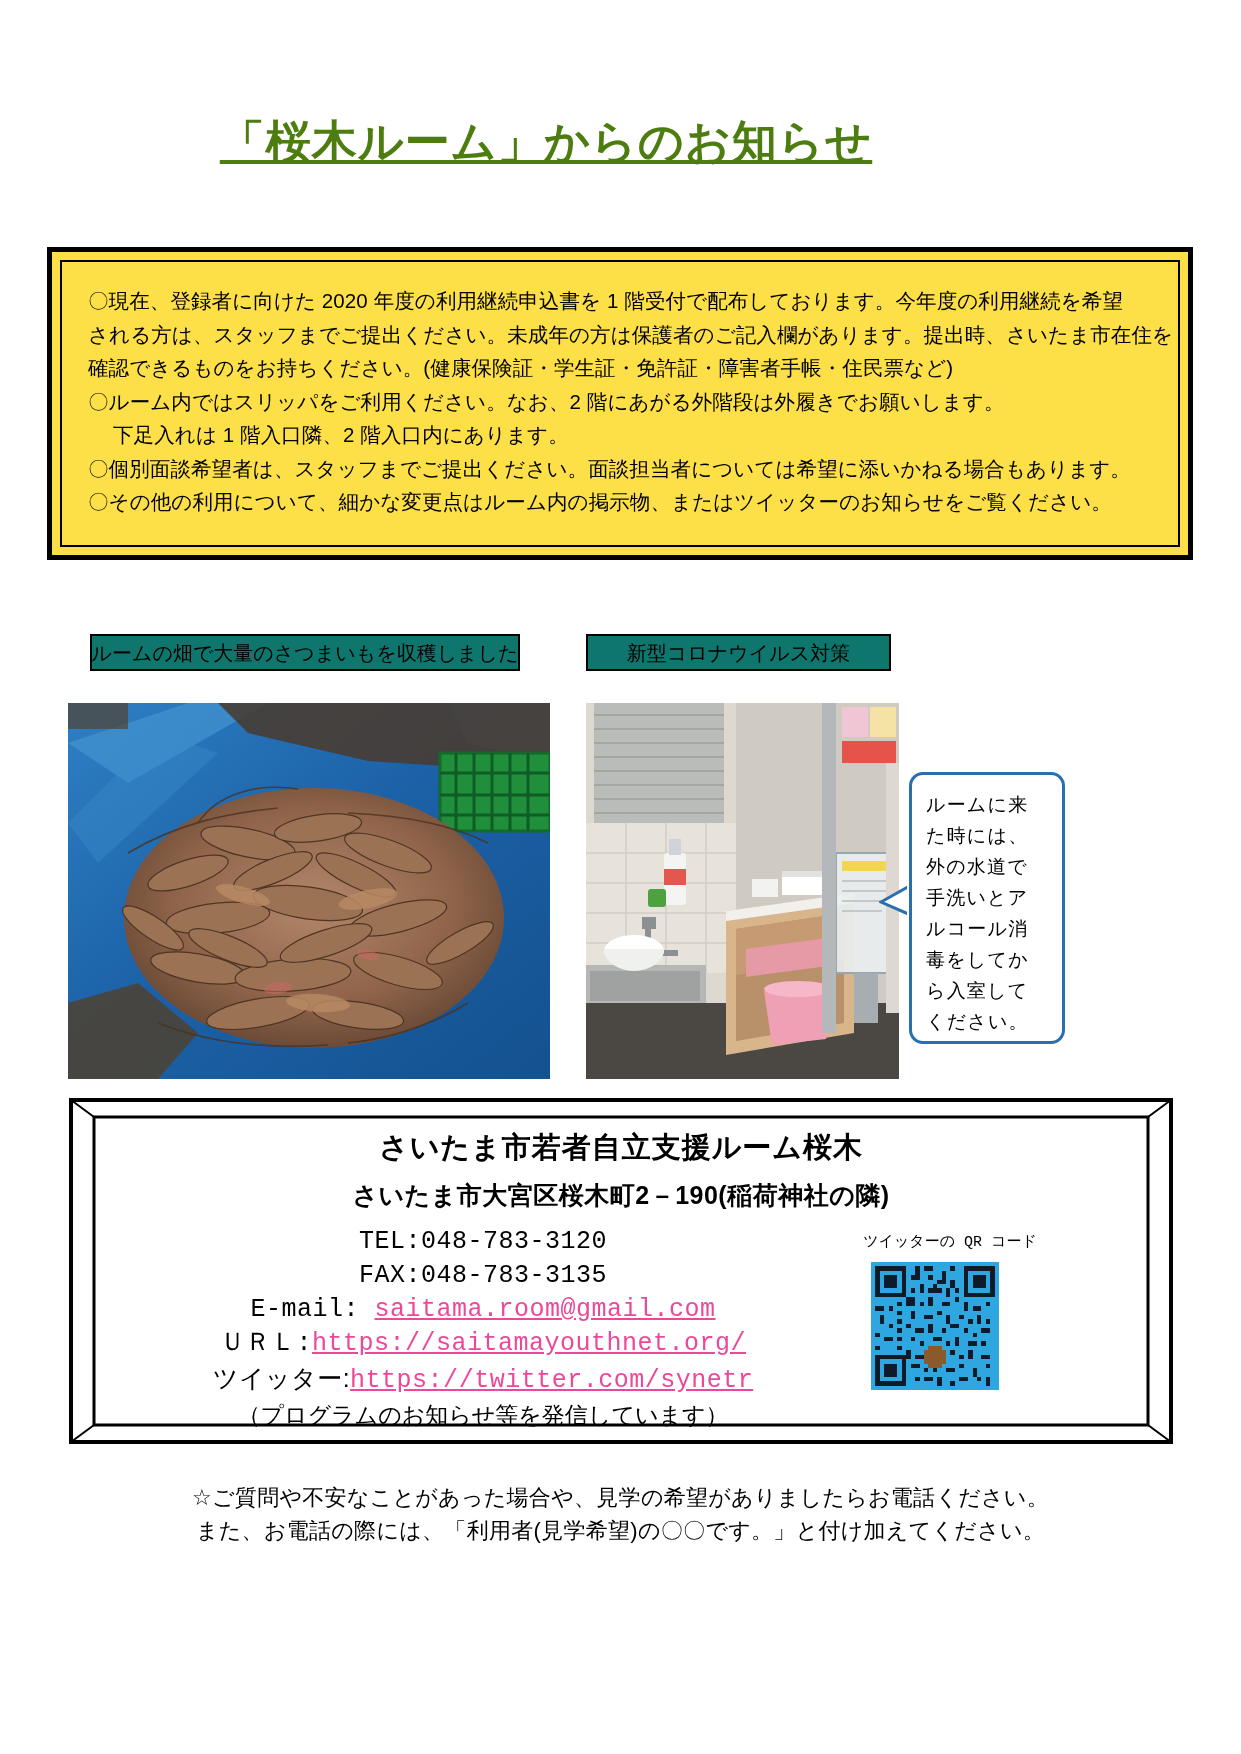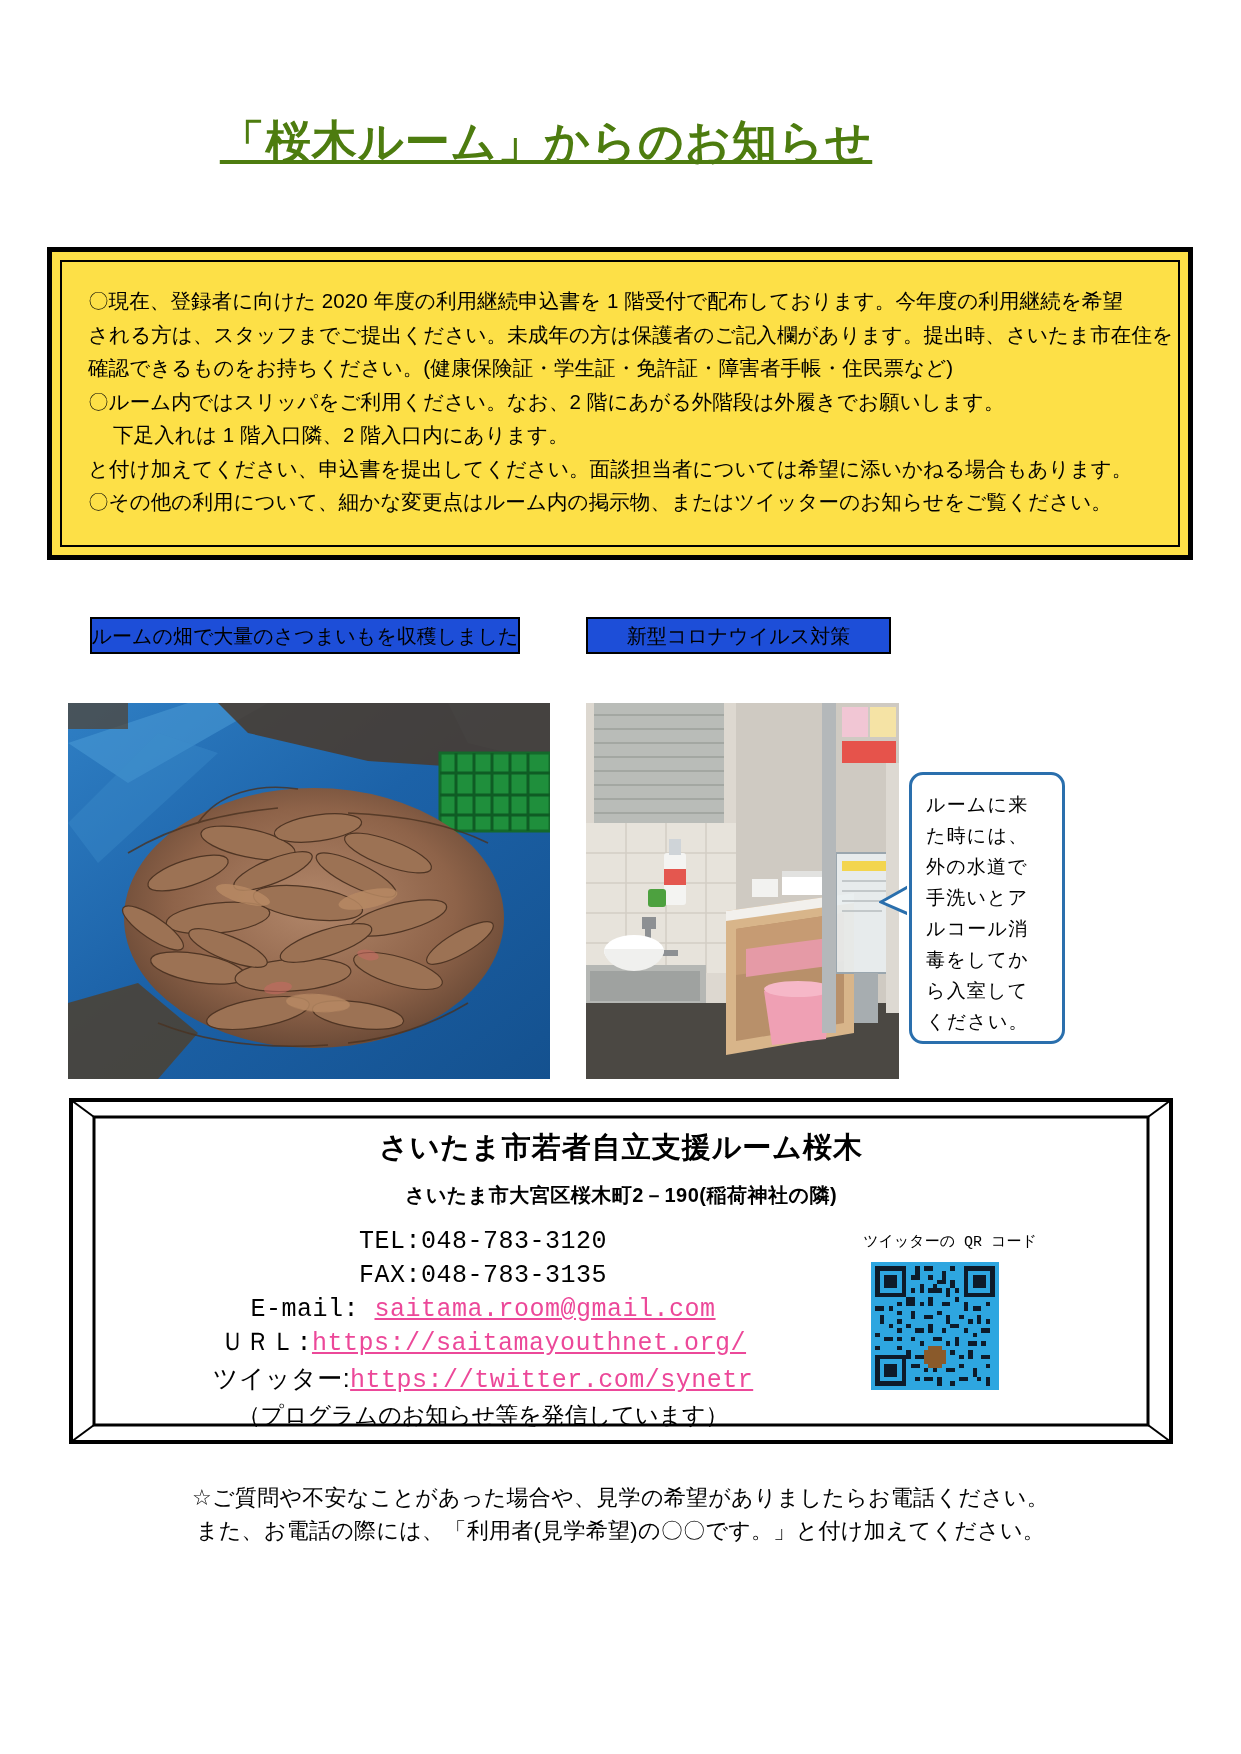--- a/index.html
+++ b/index.html
@@ -59,28 +59,29 @@
     white-space: nowrap;
   }
   .notice-line.indent {
     text-indent: 25px;
   }
 
   
   .caption-box {
     position: absolute;
     border: 2px solid #000;
-    background: #1d4ed8;
+    background: #0f766e;
     box-sizing: border-box;
     font-size: 20px;
     line-height: 1;
     display: flex;
     align-items: center;
     justify-content: center;
     white-space: nowrap;
+    margin-top: 17px;
   }
   #caption-potato { top: 617px; left: 90px; width: 430px; height: 37px; }
   #caption-corona { top: 617px; left: 586px; width: 305px; height: 37px; }
 
   
   .photo {
     position: absolute;
     overflow: hidden;
     background: #6b6b6b;
   }
@@ -137,21 +138,21 @@
     text-align: center;
   }
   .info-org {
     font-size: 29px;
     font-weight: bold;
     letter-spacing: 1px;
     line-height: 44px;
     white-space: nowrap;
   }
   .info-addr {
-    font-size: 20px;
+    font-size: 25px;
     font-weight: bold;
     letter-spacing: 0.5px;
     line-height: 40px;
     margin-top: 6px;
     white-space: nowrap;
   }
   .info-lines {
     position: absolute;
     top: 128px;
     left: 0;
@@ -221,21 +222,21 @@
 
 <div class="title">「桜木ルーム」からのお知らせ</div>
 
 <div class="notice-outer">
   <div class="notice-inner">
     <div class="notice-line">〇現在、登録者に向けた 2020 年度の利用継続申込書を 1 階受付で配布しております。今年度の利用継続を希望</div>
     <div class="notice-line">される方は、スタッフまでご提出ください。未成年の方は保護者のご記入欄があります。提出時、さいたま市在住を</div>
     <div class="notice-line">確認できるものをお持ちください。(健康保険証・学生証・免許証・障害者手帳・住民票など)</div>
     <div class="notice-line">〇ルーム内ではスリッパをご利用ください。なお、2 階にあがる外階段は外履きでお願いします。</div>
     <div class="notice-line indent">下足入れは 1 階入口隣、2 階入口内にあります。</div>
-    <div class="notice-line">と付け加えてください、申込書を提出してください。面談担当者については希望に添いかねる場合もあります。</div>
+    <div class="notice-line">〇個別面談希望者は、スタッフまでご提出ください。面談担当者については希望に添いかねる場合もあります。</div>
     <div class="notice-line">〇その他の利用について、細かな変更点はルーム内の掲示物、またはツイッターのお知らせをご覧ください。</div>
   </div>
 </div>
 
 <div class="caption-box" id="caption-potato">ルームの畑で大量のさつまいもを収穫しました</div>
 <div class="caption-box" id="caption-corona">新型コロナウイルス対策</div>
 
 <div class="photo" id="photo-potato">
   <svg class="ph-svg" viewBox="0 0 482 376" preserveAspectRatio="none" aria-hidden="true">
     <defs>

